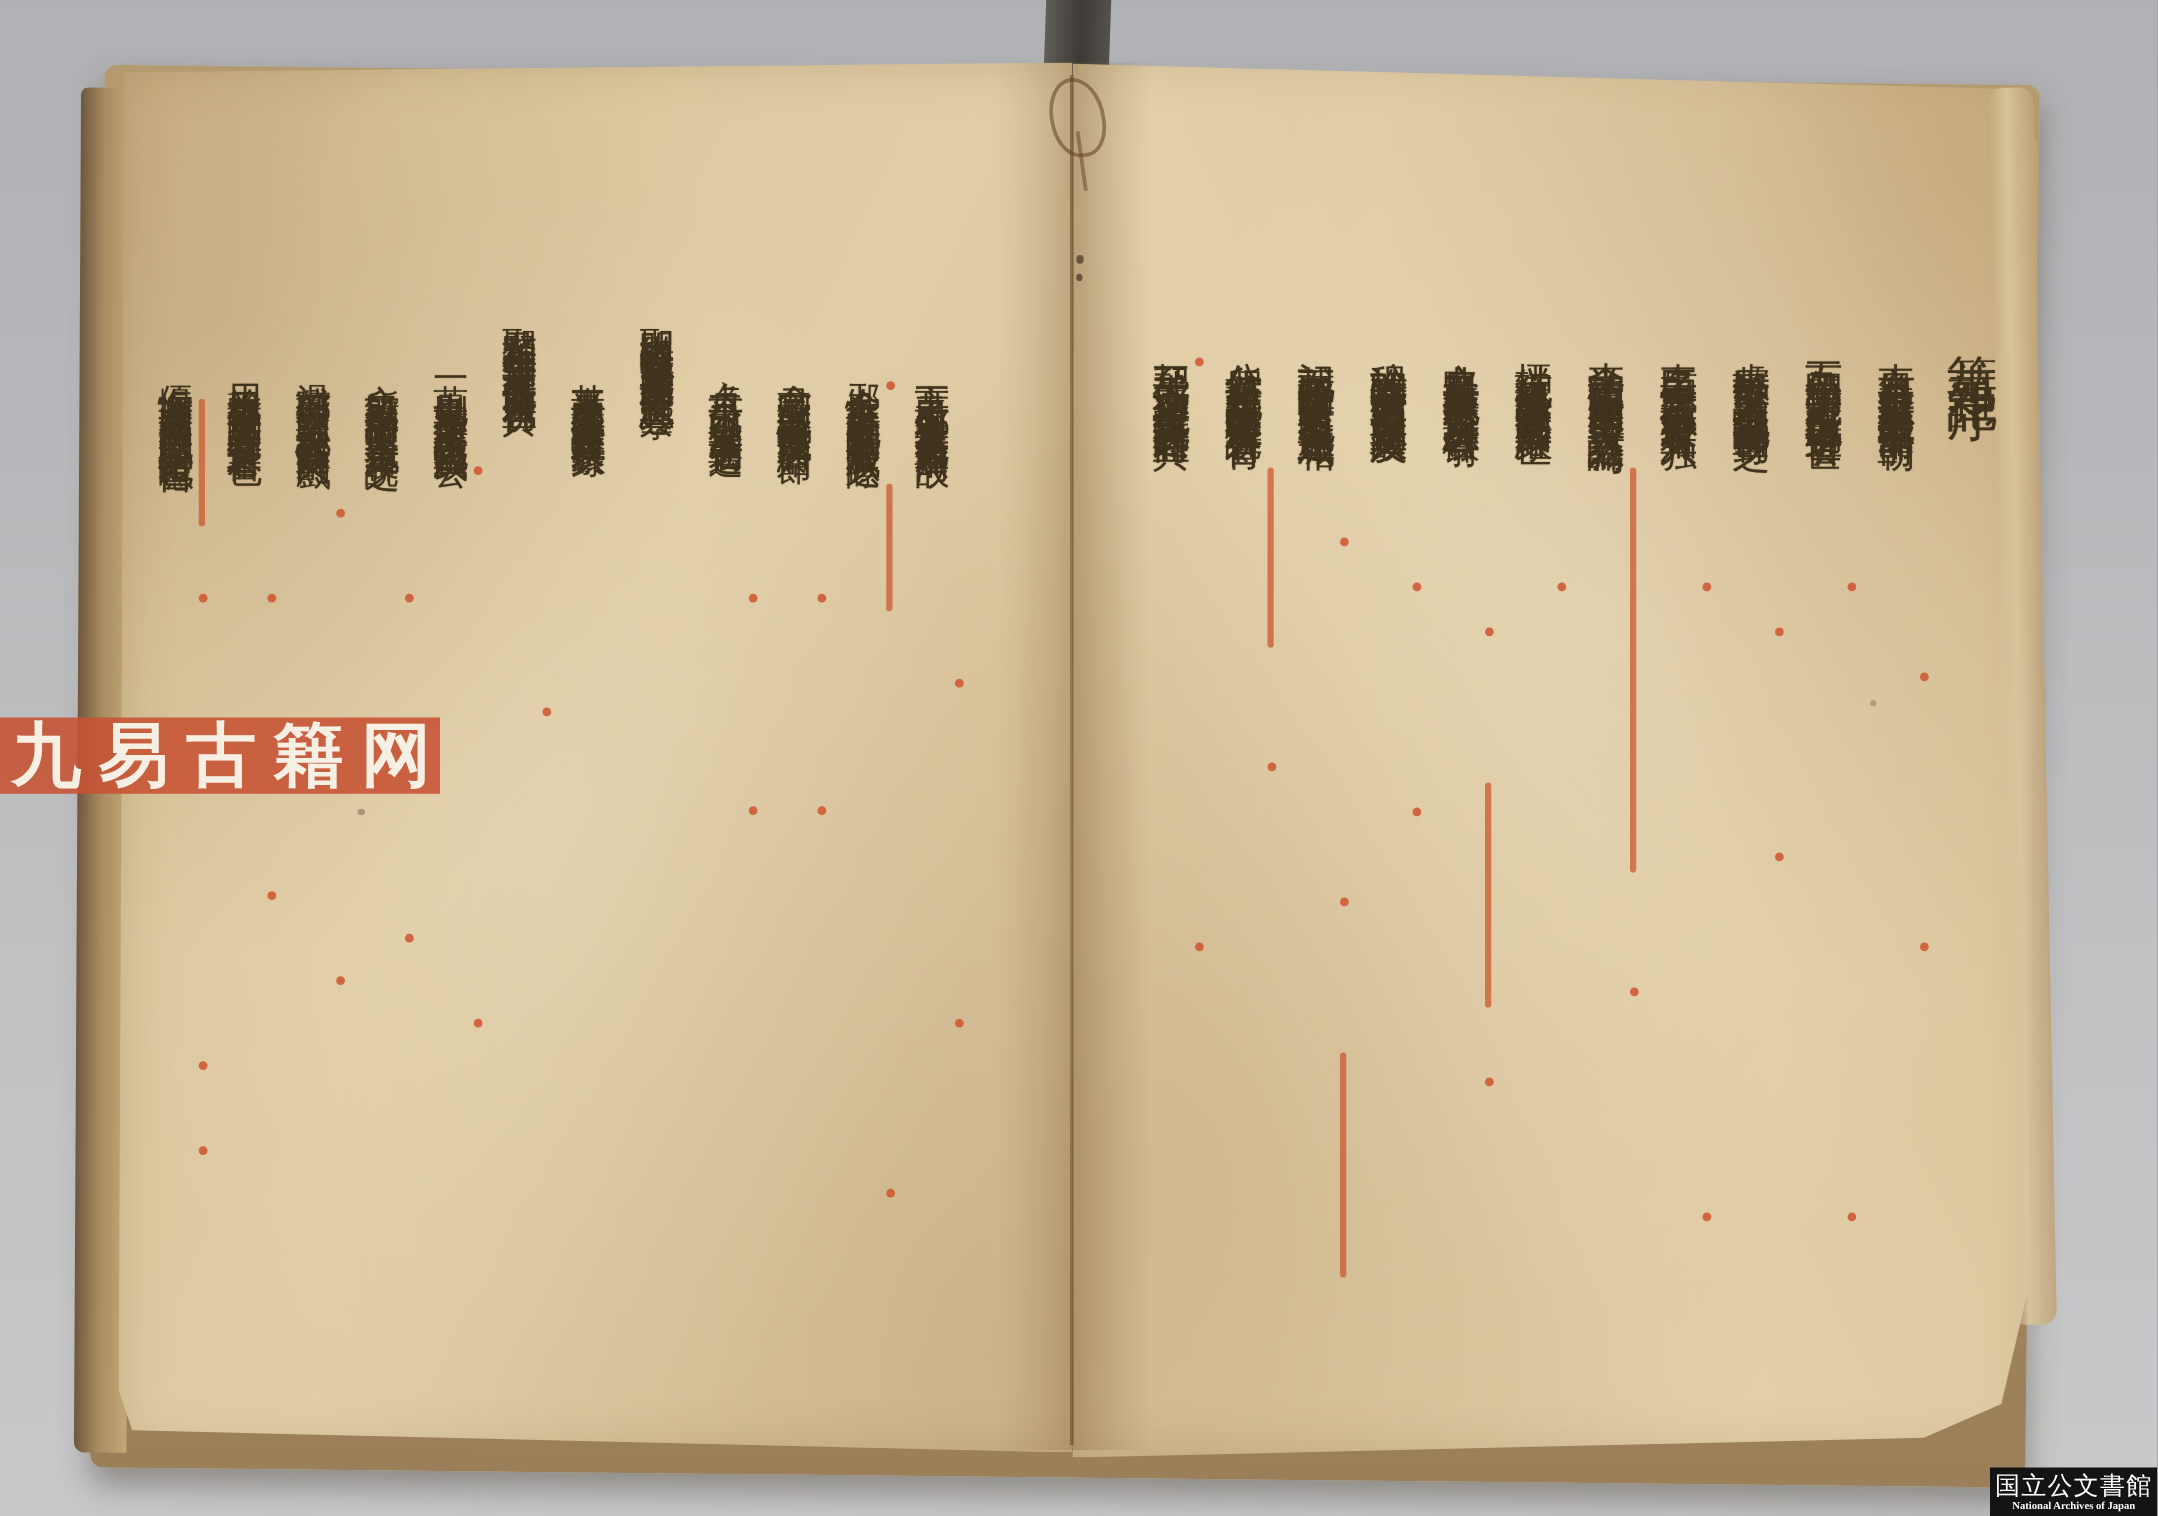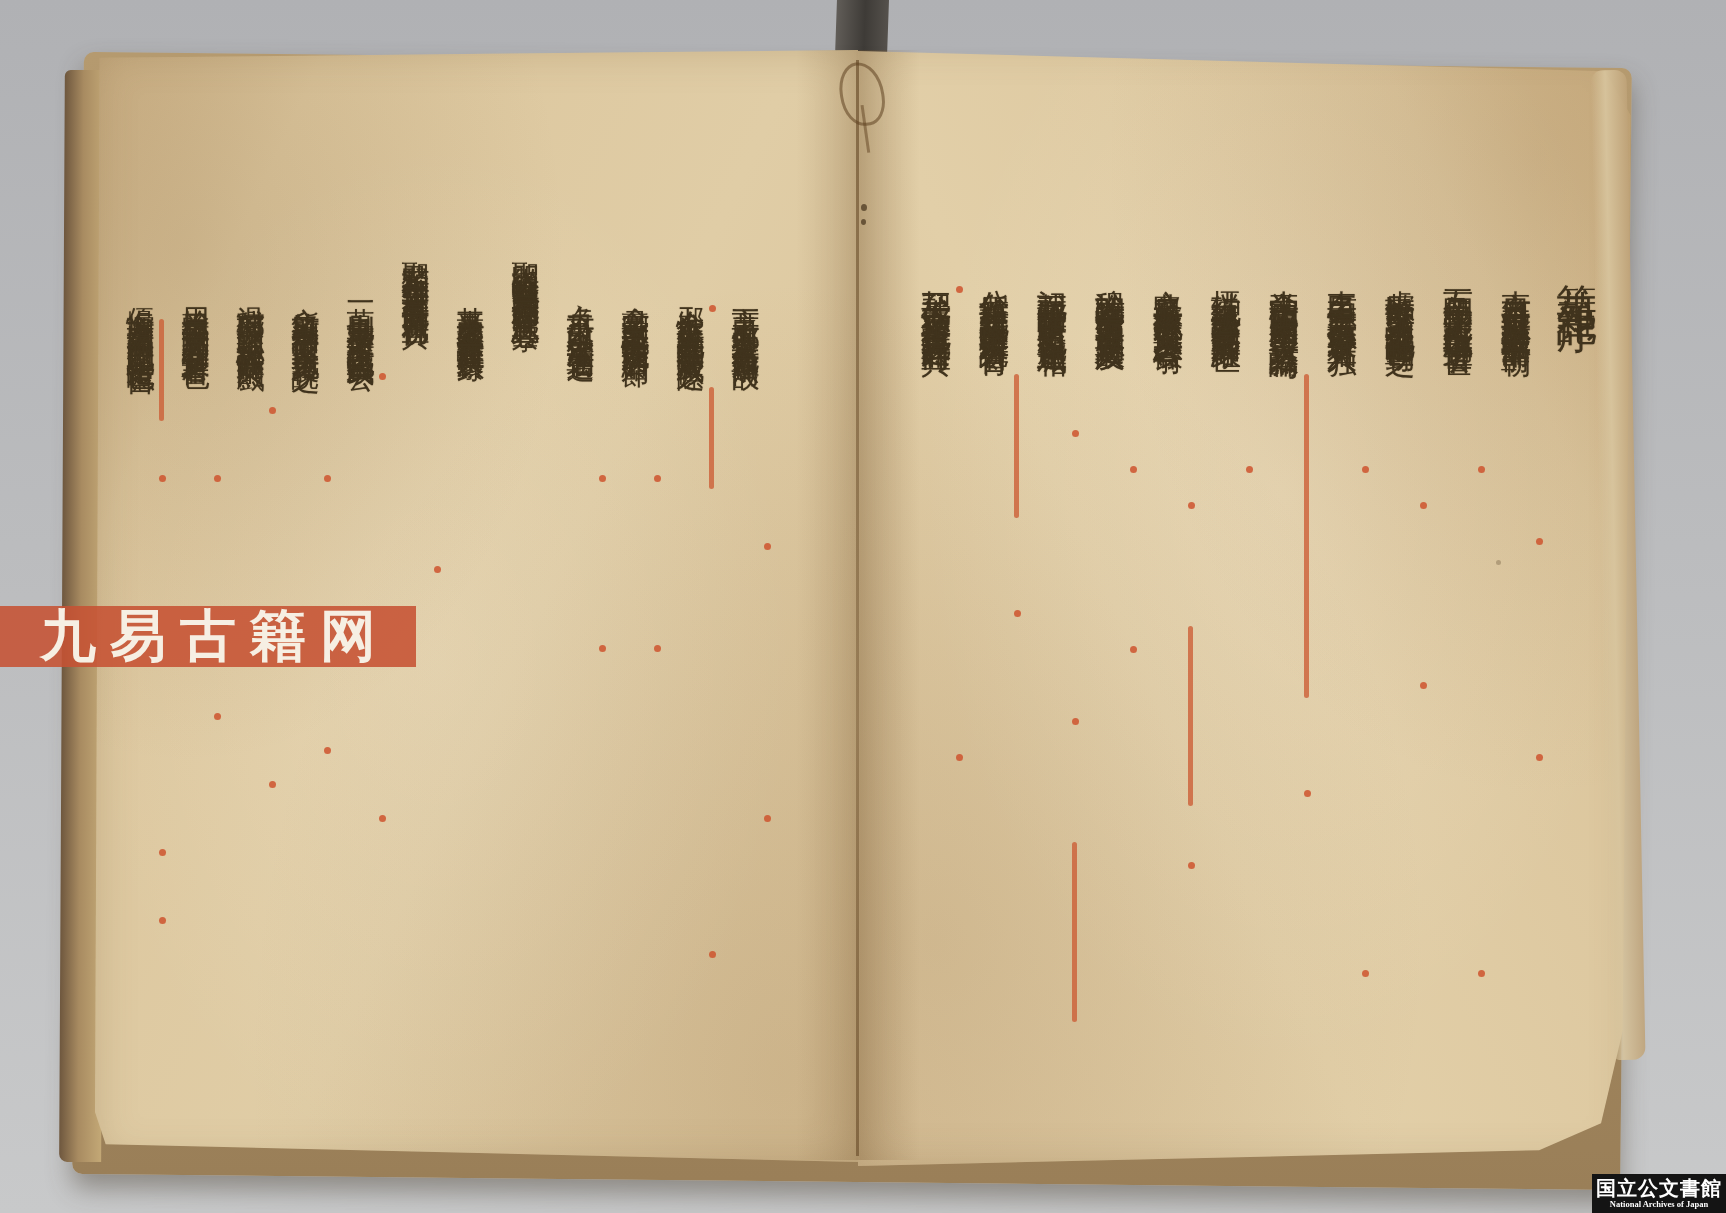--- a/index.html
+++ b/index.html
@@ -58,31 +58,31 @@
     font-size:30px;line-height:36px;letter-spacing:3px;
     color:#40331d;text-shadow:0 0 1px rgba(55,40,18,.45);white-space:nowrap;}
   .cols-left .col{font-size:28px;line-height:34px;letter-spacing:3px;}
   .col.title-col{font-size:40px;line-height:42px;letter-spacing:7px;margin-top:-14px;}
   .col.elevated{margin-top:-45px;}
   .red-line{position:absolute;right:-7px;width:5px;border-radius:3px;
     background:rgba(204,92,52,.78);}
   .red-dot{position:absolute;right:-9px;width:7px;height:7px;border-radius:50%;
     background:rgba(206,84,46,.85);}
   
-  .watermark{position:absolute;left:0;top:574px;width:416px;height:61px;
-    background:rgba(198,82,51,.88);display:flex;align-items:center;justify-content:center;
-    overflow:hidden;margin-top:32px;}
+  .watermark{position:absolute;left:0;top:574px;width:352px;height:61px;
+    background:rgba(198,82,51,.88);display:flex;align-items:center;justify-content:flex-end;
+    overflow:hidden;}
   .watermark span{font-family:"DejaVu Sans","Liberation Sans",sans-serif;
     font-weight:bold;font-size:56px;letter-spacing:14px;color:#f6efe3;
     transform:translateX(7px);white-space:nowrap;}
   
   .badge{position:absolute;left:1592px;top:1174px;width:134px;height:39px;
     background:#141414;color:#fff;text-align:center;line-height:1;
     display:flex;flex-direction:column;justify-content:center;gap:2px;}
-  .badge .jp{font-size:20px;letter-spacing:1px;font-weight:bold;
+  .badge .jp{font-size:20px;letter-spacing:1px;font-weight:normal;
     font-family:"DejaVu Serif","Liberation Serif",serif;}
   .badge .en{font-size:8.5px;font-weight:bold;
     font-family:Liberation Serif, serif;}
 </style>
 </head>
 <body>
 
 <div class="stage">
 
   <div class="dark-bar"></div>

